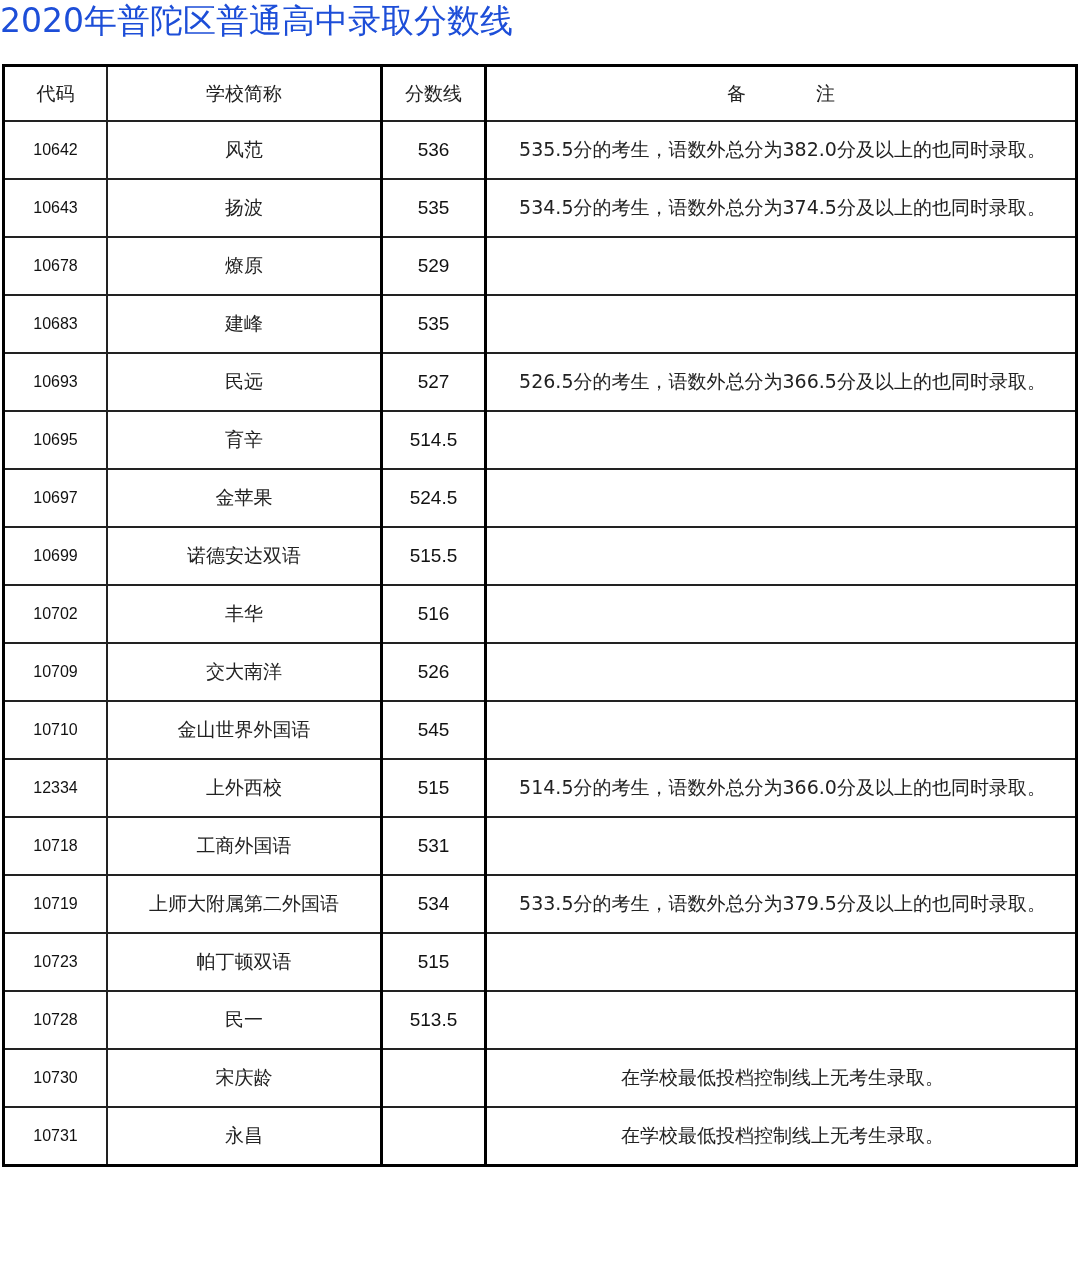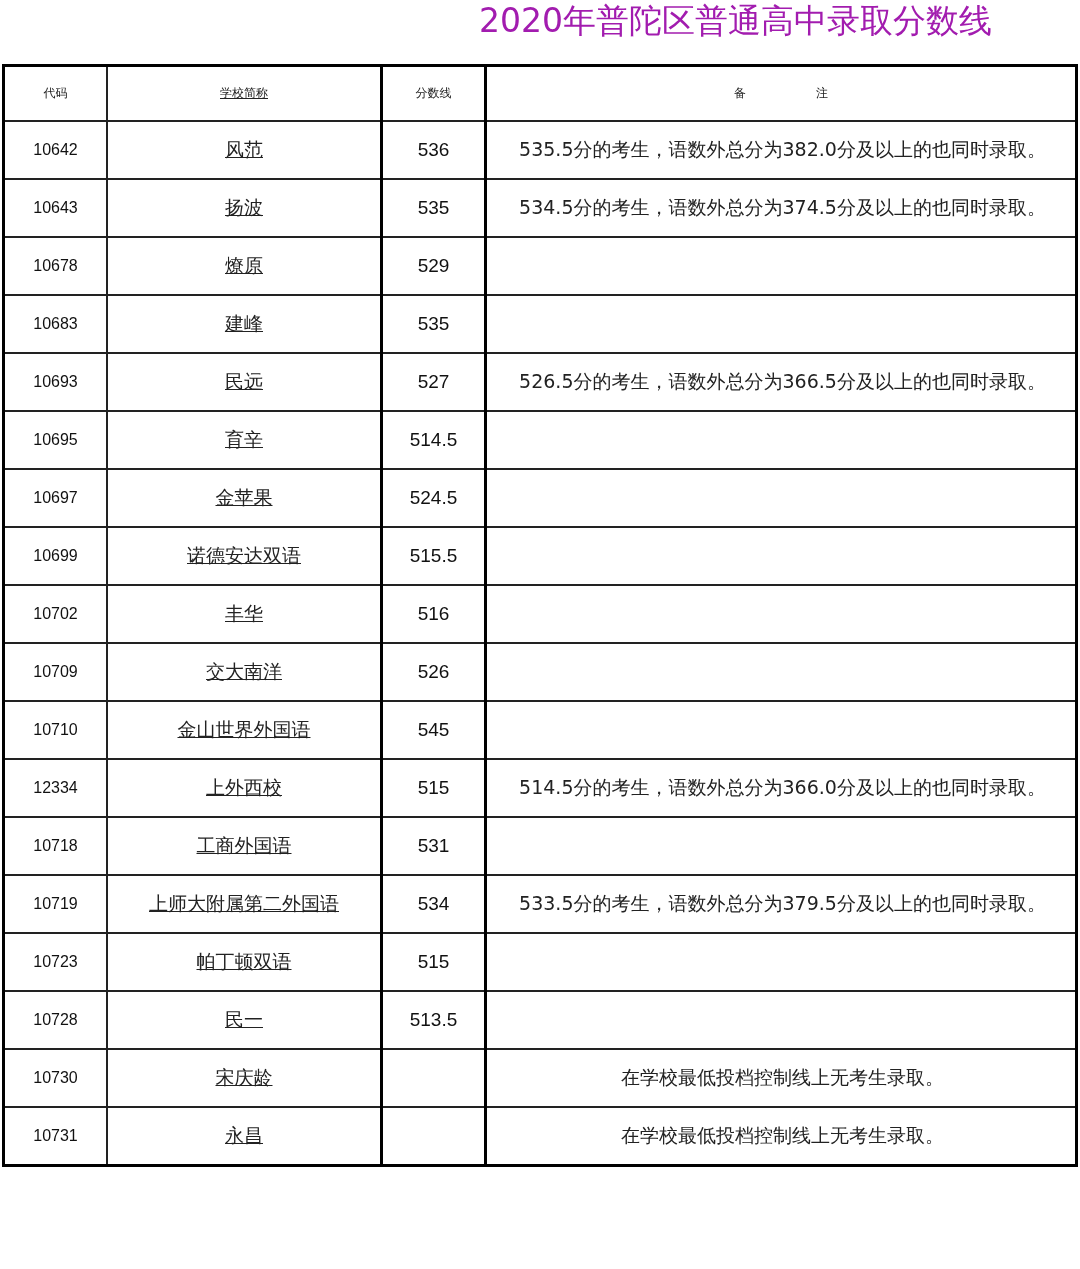--- a/index.html
+++ b/index.html
@@ -1,28 +1,28 @@
 <!DOCTYPE html>
 <html><head>
 <meta charset="utf-8">
 <style>
   html, body { margin: 0; padding: 0; background: #ffffff; }
   body { width: 1080px; height: 1269px; position: relative; overflow: hidden;
          font-family: "DejaVu Sans", "Liberation Sans", sans-serif; color: #111; }
   .title { position: absolute; top: 0; left: 0; width: 992px; height: 42px;
-           text-align: right; font-size: 33px; line-height: 42px; letter-spacing: 0px;
-           color: #a21caf; }
+           text-align: left; font-size: 33px; line-height: 42px; letter-spacing: 0px;
+           color: #1d4ed8; }
   .tbl { position: absolute; left: 2px; top: 64px; width: 1076px;
          border-collapse: collapse; table-layout: fixed;
          border: 3px solid #000; }
   .tbl td, .tbl th { border: 2px solid #222; height: 56px; padding: 0;
                      text-align: center; vertical-align: middle; font-weight: normal; }
-  .tbl th { height: 53px; font-size: 12px; color: #222; }
+  .tbl th { height: 53px; font-size: 19px; color: #222; }
   .c-code { width: 101px; font-family: "Liberation Sans", sans-serif; font-size: 16px; }
-  .c-name { width: 272px; font-size: 19px; color: #222; text-decoration: underline; }
+  .c-name { width: 272px; font-size: 19px; color: #222; }
   .c-score { width: 101px; font-family: "Liberation Sans", sans-serif; font-size: 19px; }
   .c-note { text-align: right; padding-left: 3px !important; font-size: 19px; color: #222;
             white-space: nowrap; }
   .col-thick-l { border-left: 3px solid #000 !important; }
   th.c-note-h { text-align: center; }
   .note-gap { display: inline-block; width: 70px; }
 </style>
 </head>
 <body>
 

